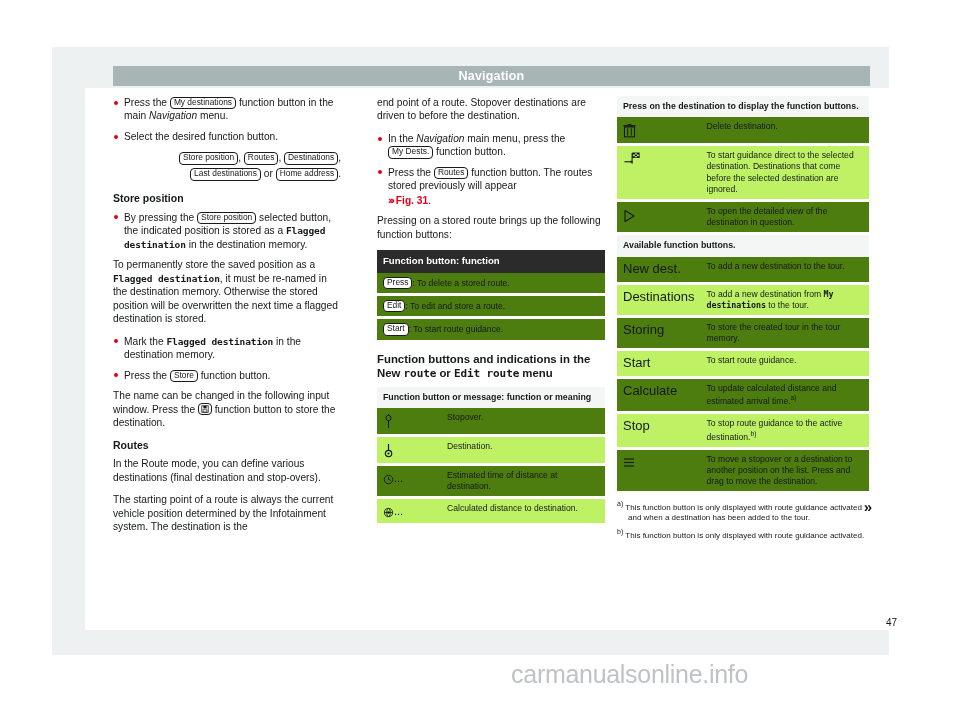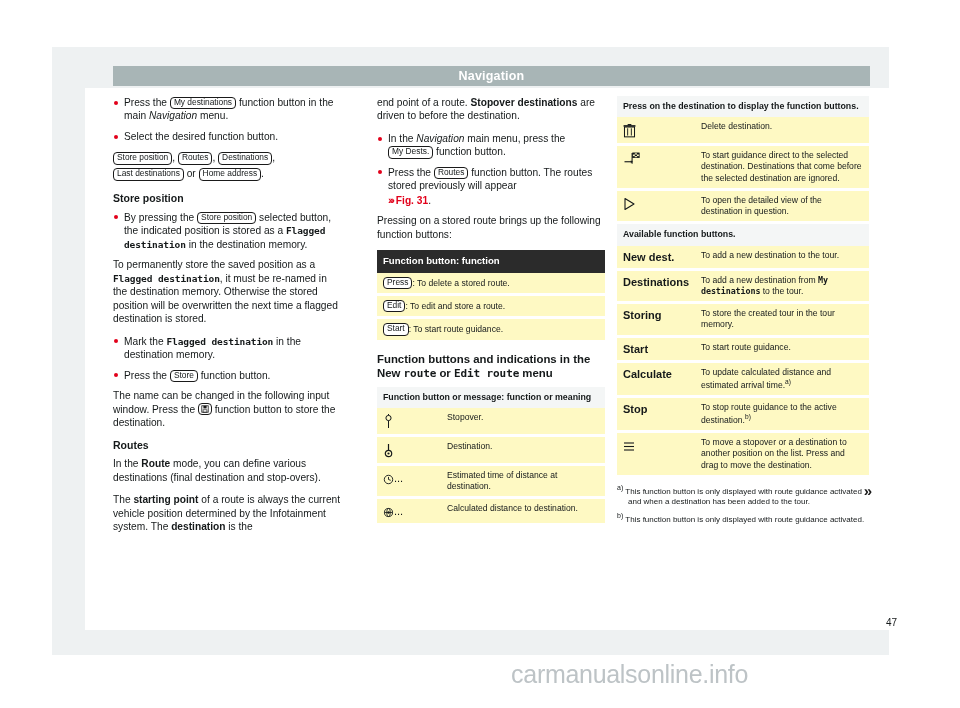--- a/index.html
+++ b/index.html
@@ -74,21 +74,21 @@
   }
   .bullet:before{
     content:"";
     position:absolute;
     left:1px;top:4.6px;
     width:4px;height:4px;
     border-radius:50%;
     background:#e2001a;
   }
   .ital{font-style:italic;}
-  .bold{font-weight:bold;text-align:center;}
+  .bold{font-weight:normal;text-align:center;}
   .mono{
     font-family:"DejaVu Sans Mono","Liberation Mono",monospace;
     font-weight:bold;
     font-size:9.5px;
     letter-spacing:-.1px;
   }
   .red{color:#e2001a;font-weight:bold;}
   .chev{color:#e2001a;font-weight:bold;letter-spacing:-2px;font-size:11px;}
 
   
@@ -128,26 +128,26 @@
     padding:5px 6px;
     margin-top:32px;
   }
   .tbl tr.head-light td{
     background:#f4f6f6;
     color:#15191a;
     font-weight:bold;
     font-size:8.8px;
     padding:5px 6px;
   }
-  .tbl tr.r td{background:#fef9c3;}
-  .tbl tr.ralt td{background:#fef9c3;}
+  .tbl tr.r td{background:#4d7c0f;}
+  .tbl tr.ralt td{background:#bef264;}
   .tbl td.k{
     width:62px;
-    font-weight:bold;
-    font-size:11px;
+    font-weight:normal;
+    font-size:13px;
   }
   .tbl td.icocell{
     width:52px;
     text-align:left;
     font-size:13px;
     color:#15191a;
     padding-top:5px;
   }
   .tbl td.icocell2{
     width:52px;
@@ -212,21 +212,21 @@
 
   <div class="col col1">
 
     <div class="bullet">
       <span>Press the </span><span class="fb">My destinations</span><span> function button in the main </span><span class="ital">Navigation</span><span> menu.</span>
     </div>
 
     <div class="bullet tight">
       <span>Select the desired function button.</span>
     </div>
-    <div style="padding-left:0px;margin:0 0 10px 0;line-height:1.55;">
+    <div style="padding-left:0px;margin:0 0 10px 0;line-height:1.55;text-align:right;">
       <span class="fb">Store position</span><span>, </span><span class="fb">Routes</span><span>, </span><span class="fb">Destinations</span><span>,<br></span><span class="fb">Last destinations</span><span>&nbsp;</span><span>or</span><span>&nbsp;</span><span class="fb">Home address</span><span>.</span>
     </div>
 
     <h3 class="sub">Store position</h3>
 
     <div class="bullet">
       <span>By pressing the </span><span class="fb">Store position</span><span> selected button, the indicated position is stored as a </span><span class="mono">Flagged destination</span><span> in the destination memory.</span>
     </div>
 
     <p class="para">

